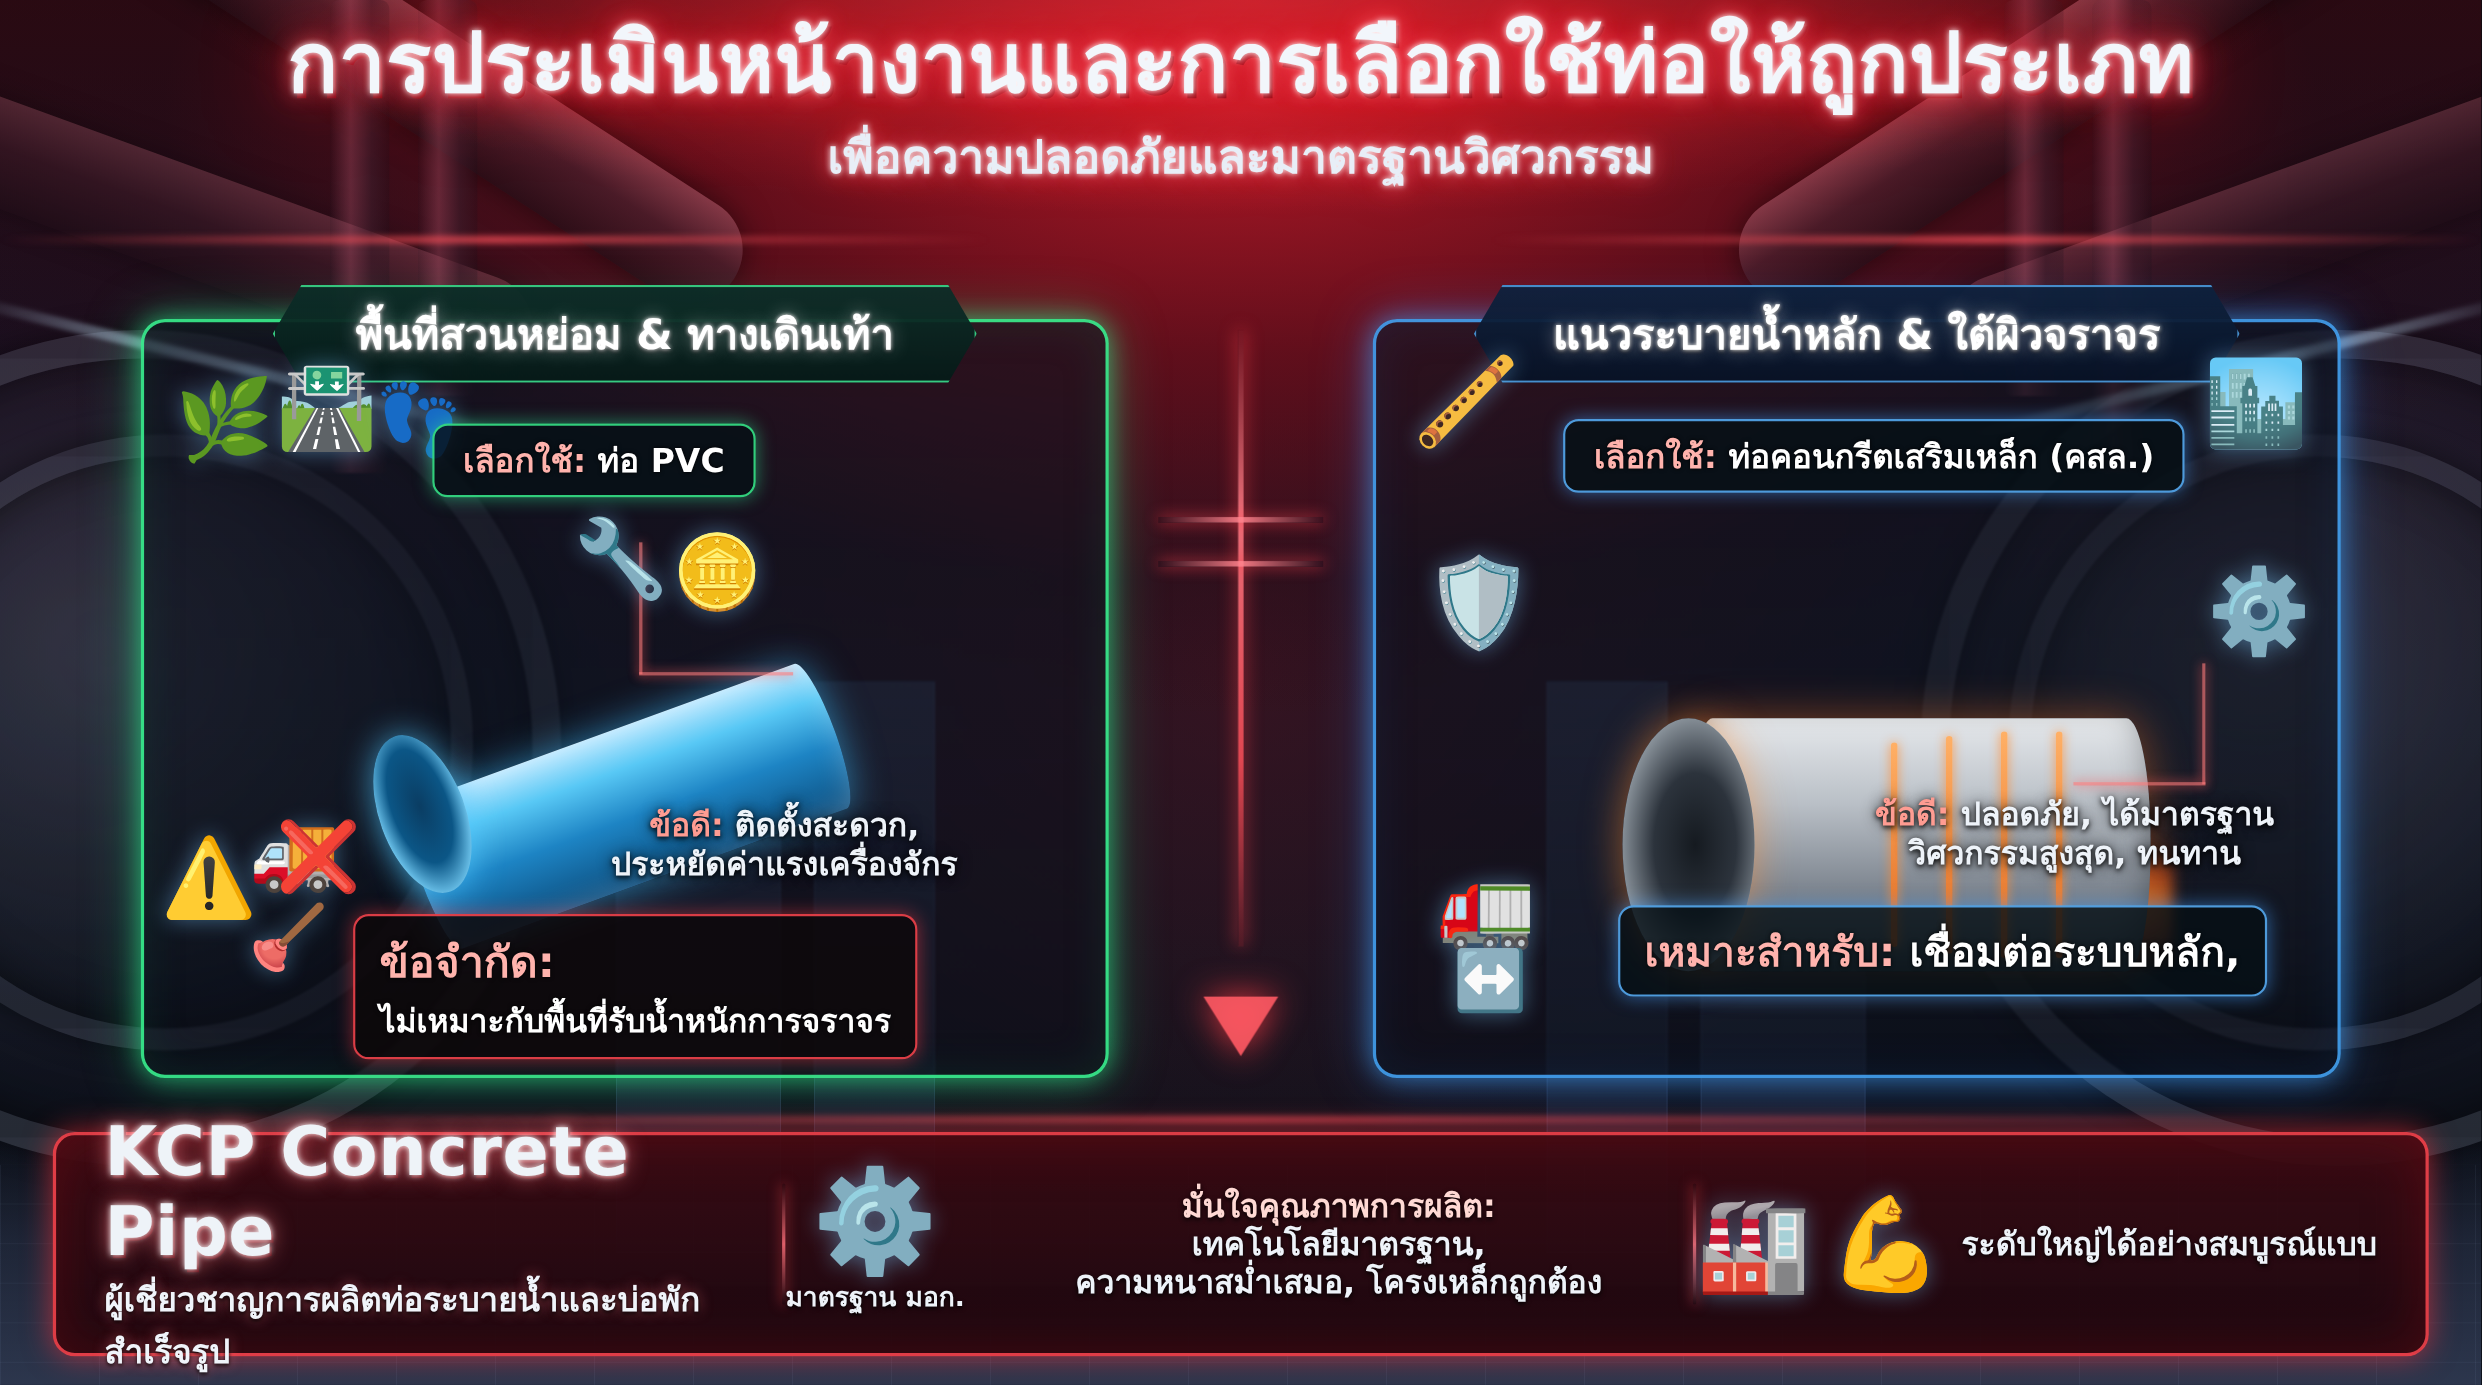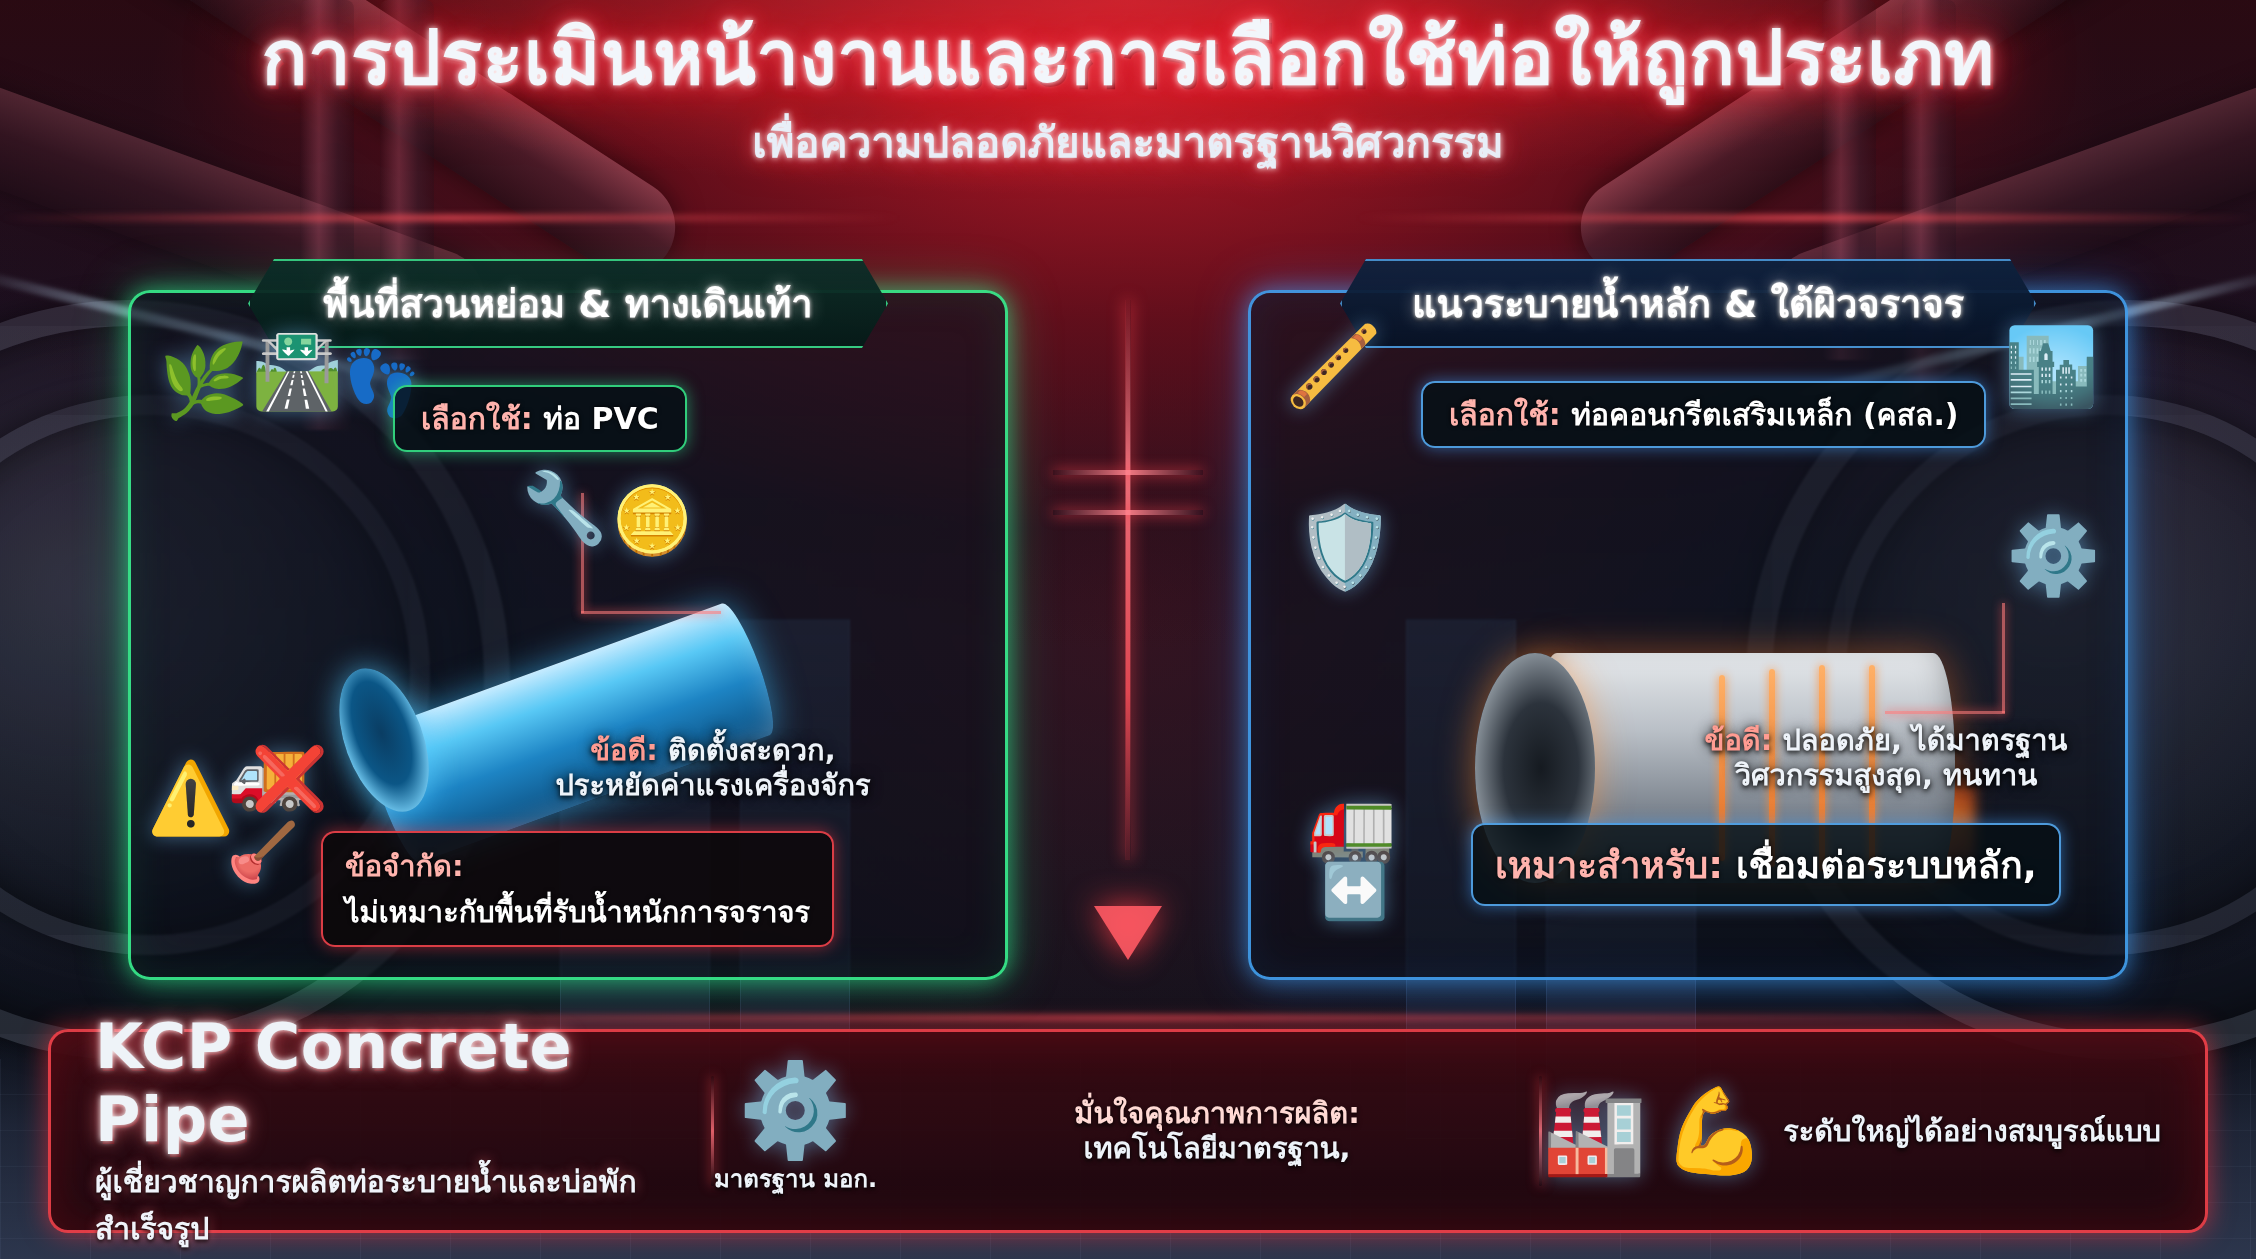--- a/index.html
+++ b/index.html
@@ -288,21 +288,21 @@
       <span>ติดตั้งสะดวก,</span><br>
       <span>ประหยัดค่าแรงเครื่องจักร</span>
     </div>
 
     <span class="emoji" style="left:16px; top:470px; font-size:70px;">⚠️</span>
     <span class="emoji" style="left:96px; top:450px; font-size:66px;">🚚</span>
     <span class="emoji" style="left:120px; top:455px; font-size:62px; filter:none;">❌</span>
     <span class="emoji" style="left:96px; top:530px; font-size:58px;">🪠</span>
 
     <div class="pill pill-red" style="left:190px; top:538px; padding:10px 22px;">
-      <div style="font-size:29px;"><span class="k">ข้อจำกัด:</span></div>
+      <div style="font-size:39px;"><span class="k">ข้อจำกัด:</span></div>
       <div style="font-size:29px;">ไม่เหมาะกับพื้นที่รับน้ำหนักการจราจร</div>
     </div>
   </div>
 
   <div class="panel panel-right">
     <div class="panel-head head-blue">แนวระบายน้ำหลัก &amp; ใต้ผิวจราจร</div>
 
     <span class="emoji" style="left:34px; top:34px; font-size:78px;">🪈</span>
     <span class="emoji" style="right:26px; top:36px; font-size:76px;">🏙️</span>
 
@@ -351,20 +351,21 @@
     <div class="f-sep"></div>
 
     <div class="f-mid">
       <div class="tis-wrap">
         <span class="emoji" style="position:relative; font-size:92px; display:block;">⚙️</span>
         <div class="tis-label">มาตรฐาน มอก.</div>
       </div>
       <div class="f-text" style="text-align:center; flex:1;">
         <div><span class="k">มั่นใจคุณภาพการผลิต:</span></div>
         <div>เทคโนโลยีมาตรฐาน,</div>
+        <div>ความหนาสม่ำเสมอ, โครงเหล็กถูกต้อง</div>
       </div>
     </div>
 
     <div class="f-sep"></div>
 
     <div class="f-right">
       <span class="emoji" style="position:relative; font-size:84px;">🏭</span>
       <span class="emoji" style="position:relative; font-size:84px;">💪</span>
       <div class="f-text" style="text-align:center;">
         <div>ระดับใหญ่ได้อย่างสมบูรณ์แบบ</div>

